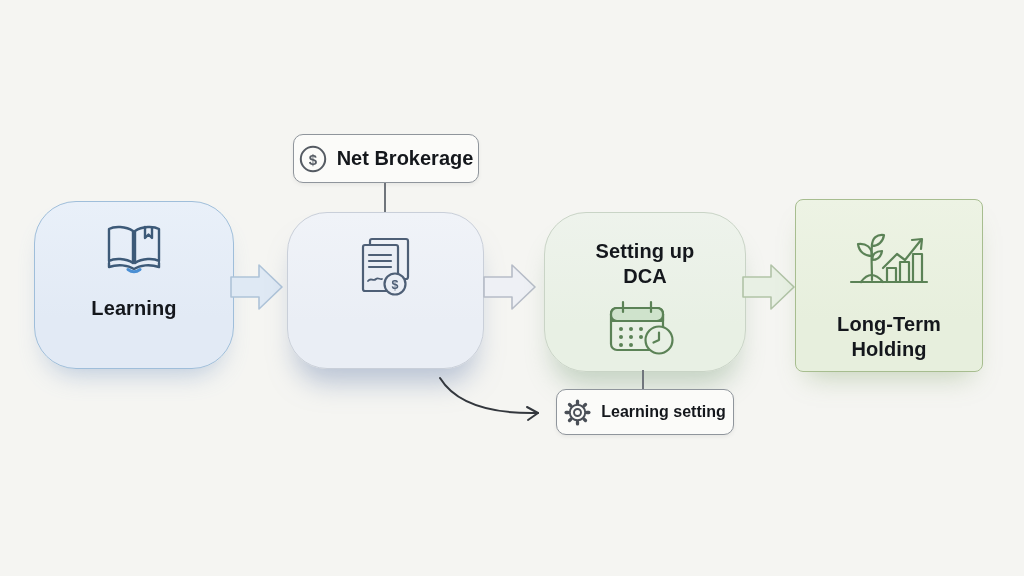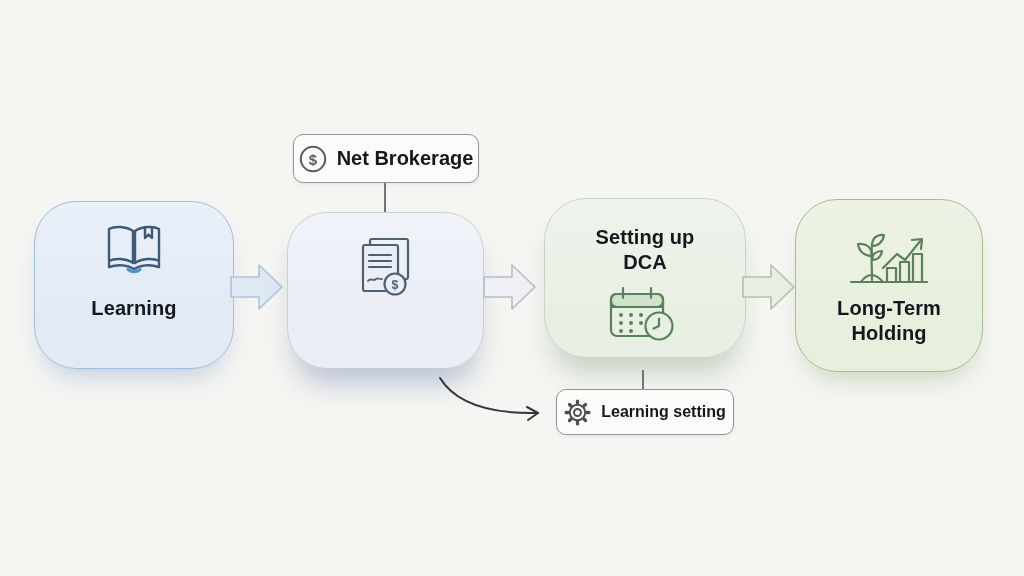--- a/index.html
+++ b/index.html
@@ -33,32 +33,32 @@
     padding-top:17px;gap:21px;
   }
   .step-account{
     left:287px;top:212px;width:197px;height:157px;
     background:linear-gradient(180deg,#f0f3f8 0%,var(--step-slate-fill,#eaeef5) 70%);
     border-color:var(--step-slate-border,#c9cfd9);
     box-shadow:0 22px 26px -8px rgba(130,150,185,.5);
     padding-top:20px;gap:14px;border-radius:40px;
   }
   .step-dca{
-    left:544px;top:198px;width:202px;height:160px;
+    left:544px;top:212px;width:202px;height:160px;
     background:linear-gradient(180deg,#eef3ec 0%,var(--step-green-fill,#e8f0e4) 70%);
     border-color:var(--step-green-border,#c9d4c6);
     box-shadow:0 22px 26px -8px rgba(140,170,140,.45);
     padding-top:26px;gap:9px;
   }
   .step-longterm{
     left:795px;top:199px;width:188px;height:173px;
     background:linear-gradient(180deg,#edf3e4 0%,#e7efdd 70%);
     border-color:var(--step-green-strong-border,#a7bd8f);
     box-shadow:0 16px 26px -12px rgba(120,155,95,.4);
-    padding-top:26px;gap:8px;
+    padding-top:26px;gap:24px;border-radius:8px;
   }
   .block-arrow{position:absolute;width:54px;height:52px;}
   .callout{
     position:absolute;
     display:flex;align-items:center;justify-content:center;
     box-sizing:border-box;gap:10px;
     background:var(--callout-bg,#fbfbf9);
     border:1.5px solid var(--callout-border,#8f959c);
     border-radius:10px;
     box-shadow:0 2px 4px rgba(0,0,0,.06);

